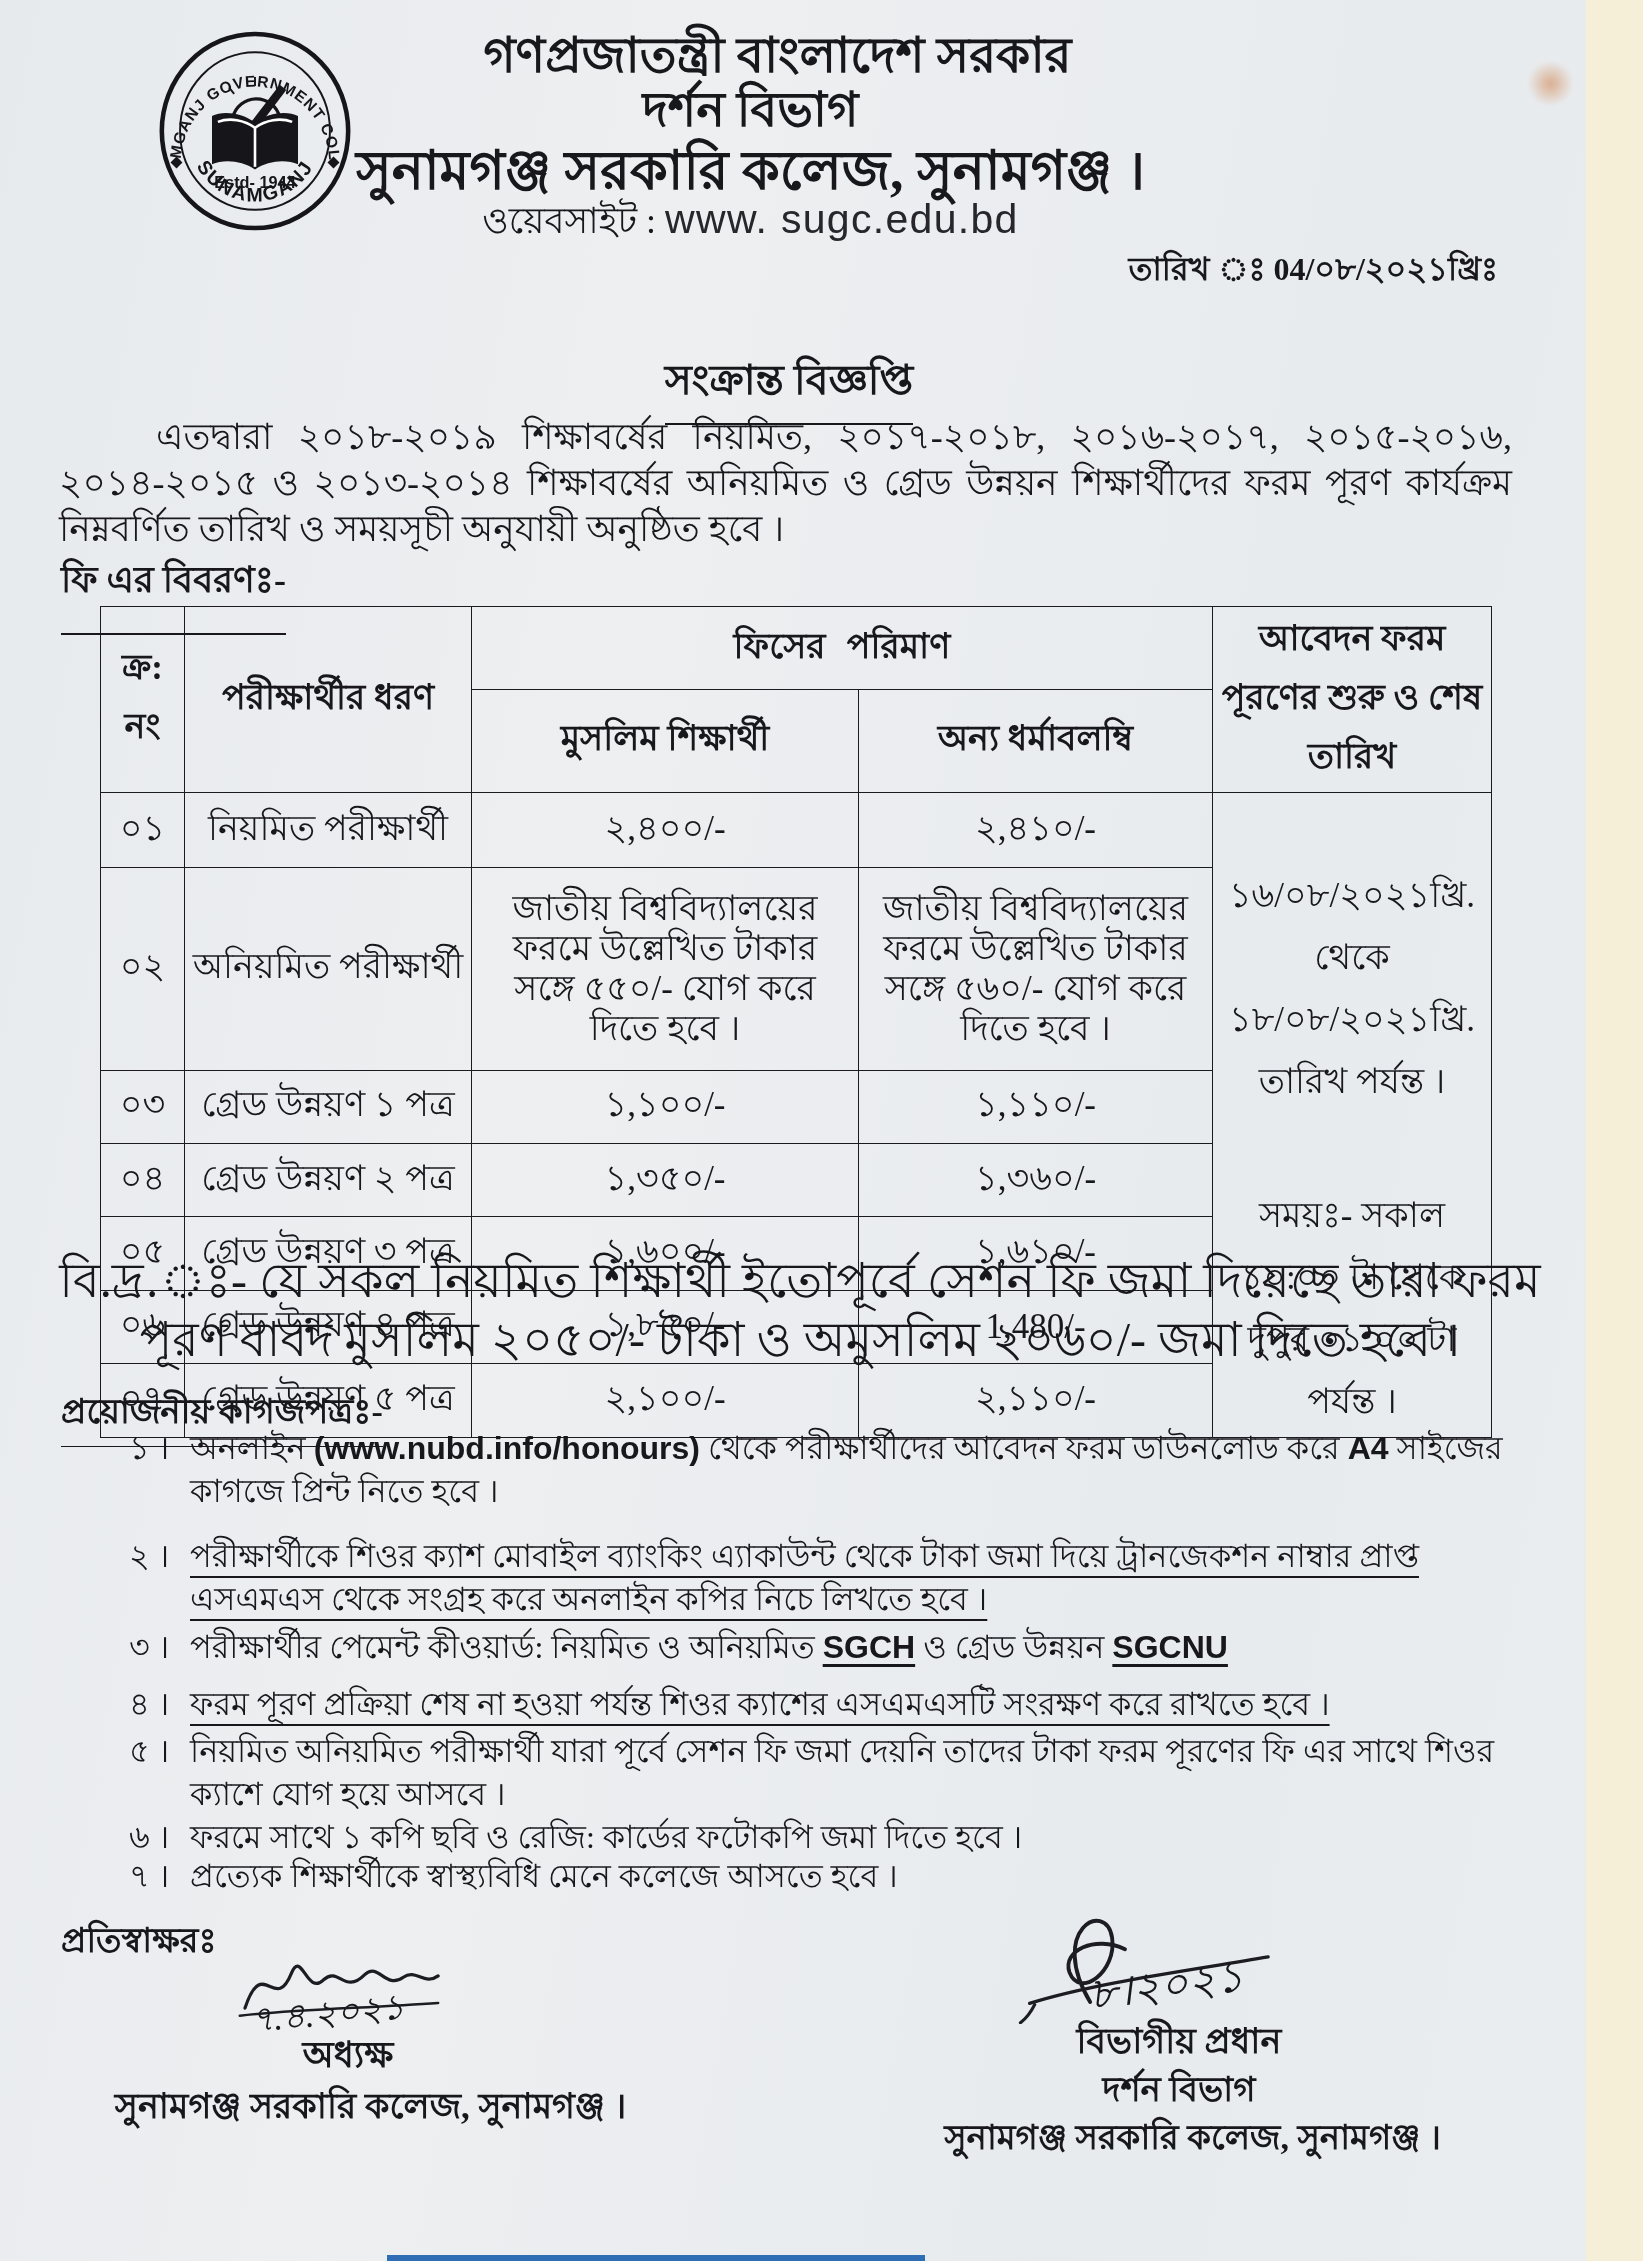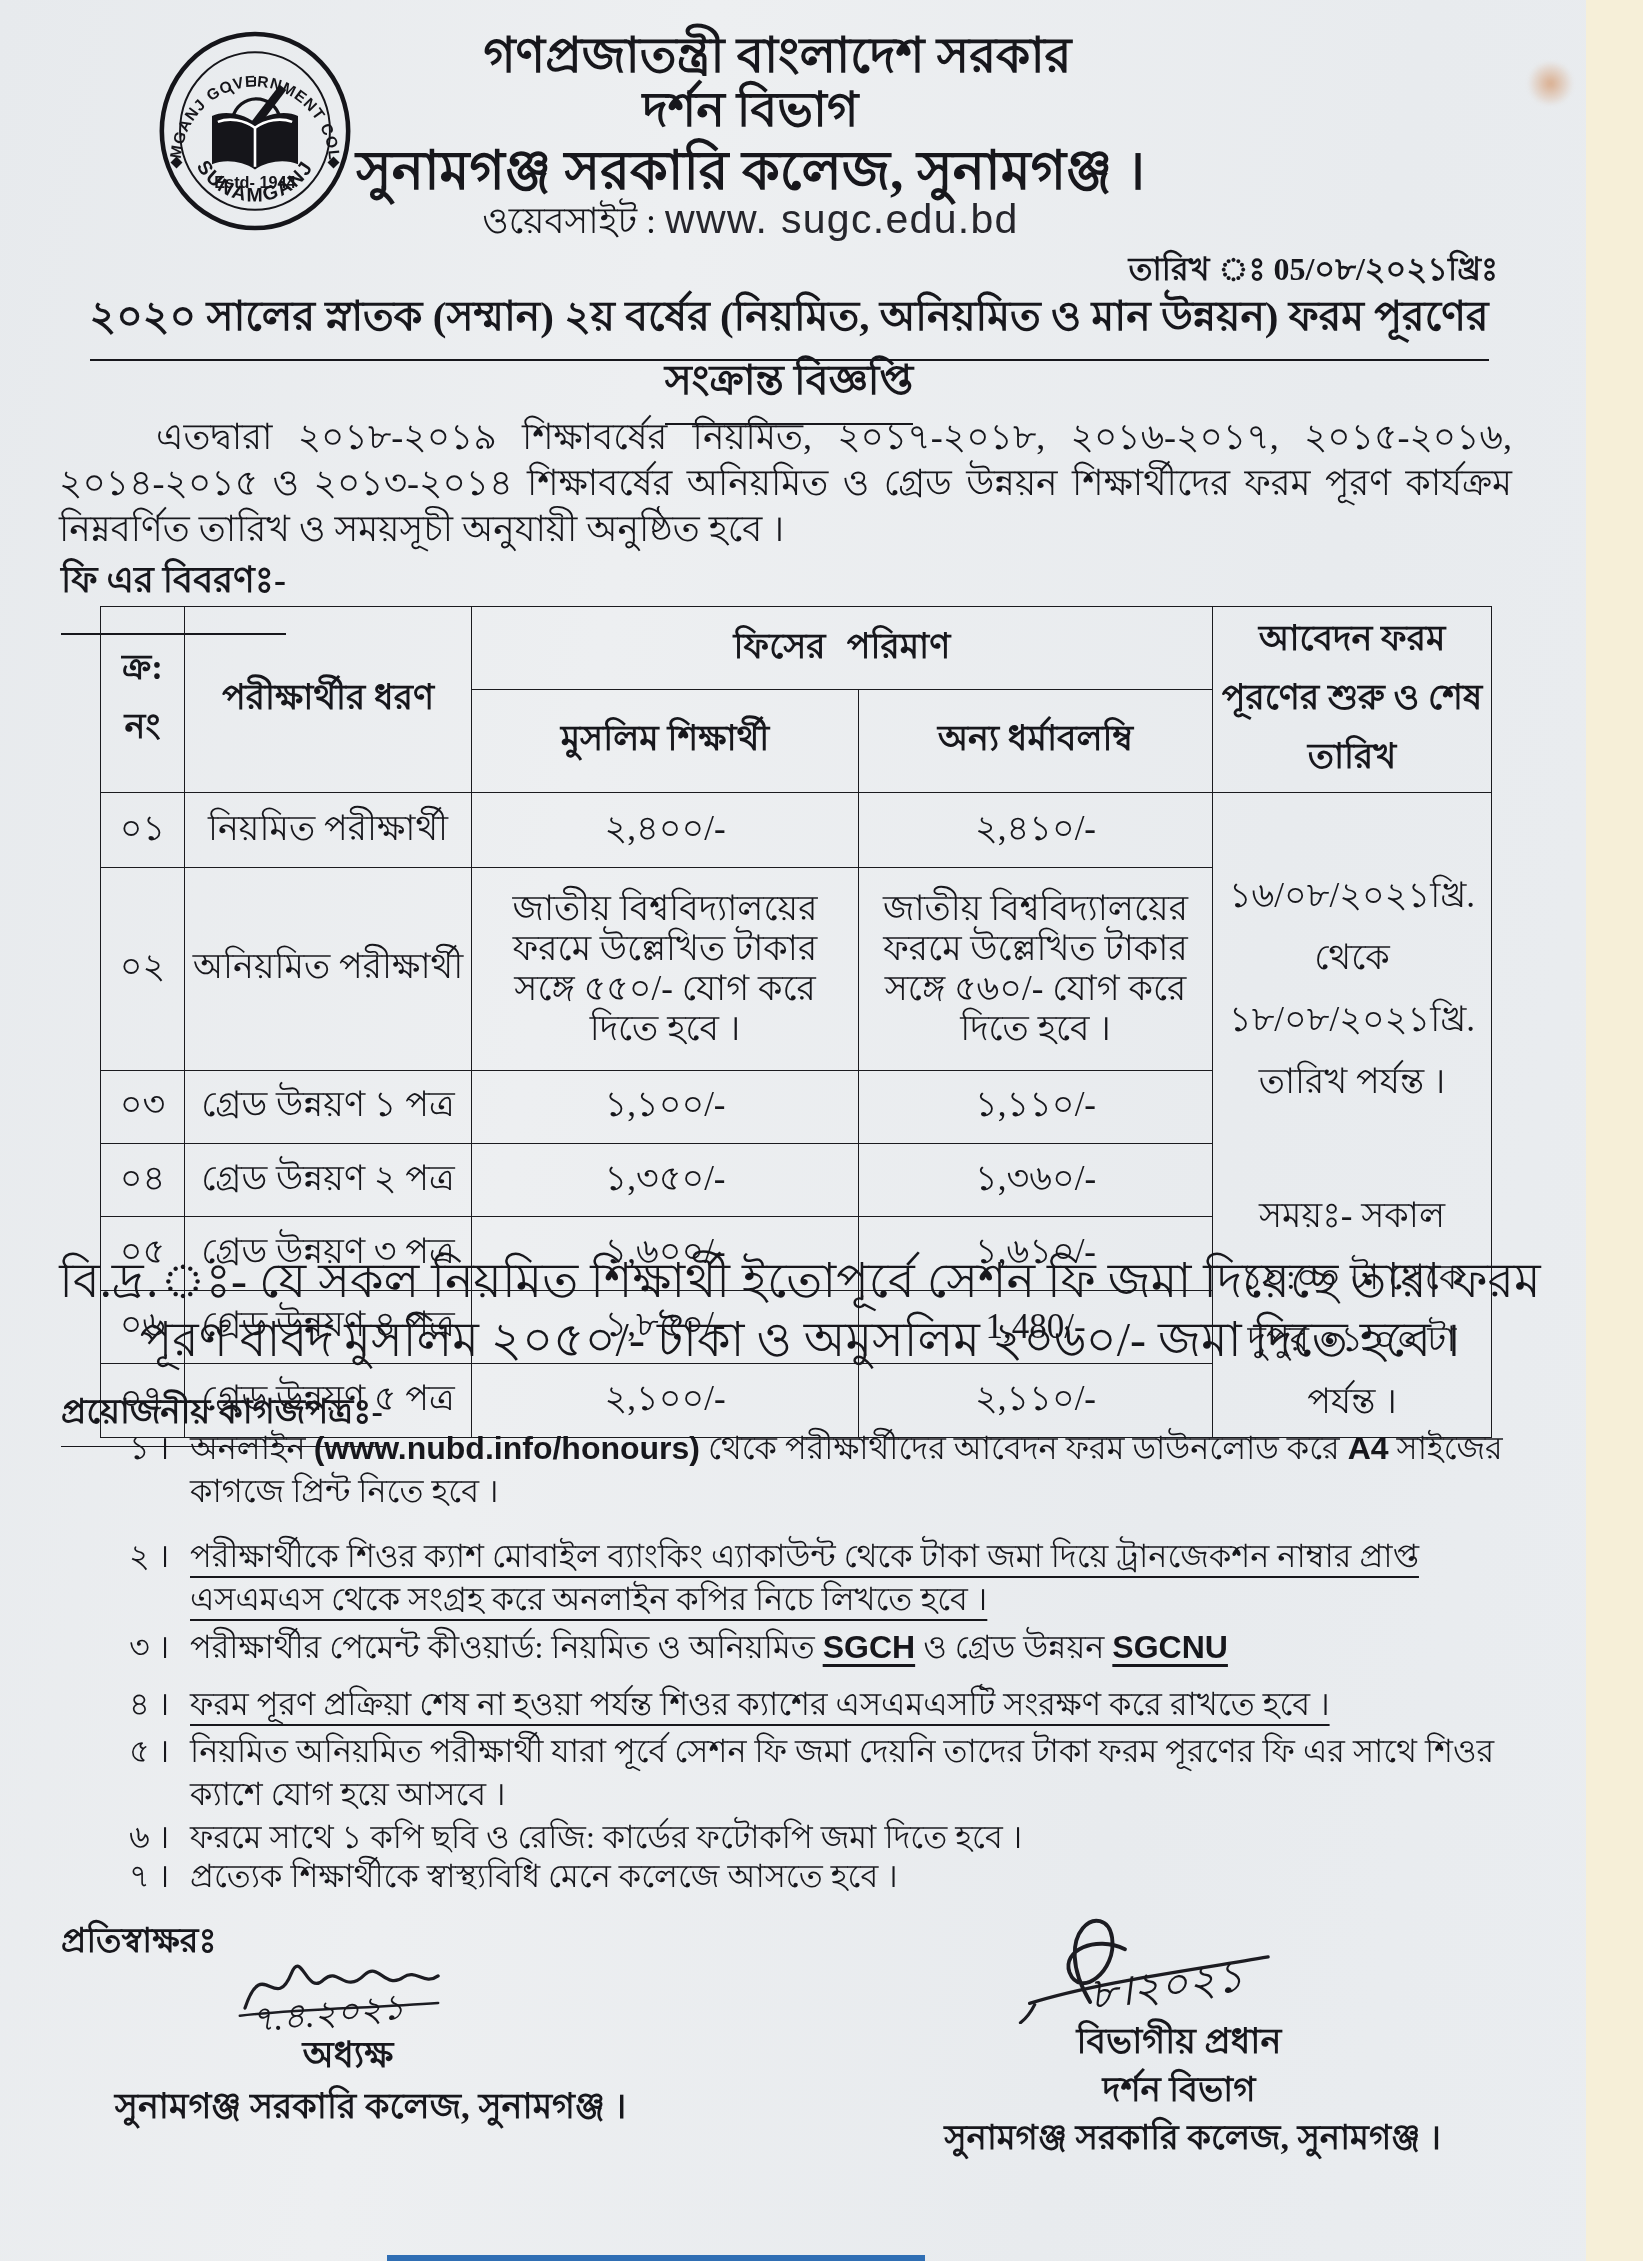--- a/index.html
+++ b/index.html
@@ -122,25 +122,22 @@
     <text x="150" y="243" text-anchor="middle" font-family="Liberation Sans, DejaVu Sans, sans-serif" font-size="25" font-weight="bold" fill="#15151a">Estd- 1944</text>
   </svg>
 
   <div class="abs ctr h-line1">গণপ্রজাতন্ত্রী বাংলাদেশ সরকার</div>
   <div class="abs ctr h-line2">দর্শন বিভাগ</div>
   <div class="abs ctr h-line3">সুনামগঞ্জ সরকারি কলেজ, সুনামগঞ্জ ।</div>
   <div class="abs ctr h-line4">
     <span>ওয়েবসাইট :</span>
     <span class="url">www. sugc.edu.bd</span>
   </div>
-  <div class="abs date-line">তারিখ ঃ 05/০৮/২০২১খ্রিঃ</div>
-
-  <div class="abs title-wrap">
-    <span class="title-line">২০২০ সালের স্নাতক (সম্মান) ২য় বর্ষের (নিয়মিত, অনিয়মিত ও মান উন্নয়ন) ফরম পূরণের</span>
-  </div>
+  <div class="abs date-line">তারিখ ঃ 04/০৮/২০২১খ্রিঃ</div>
+
   <div class="abs title-line2-wrap">
     <span class="title-line">সংক্রান্ত বিজ্ঞপ্তি</span>
   </div>
 
   <div class="abs intro">এতদ্বারা ২০১৮-২০১৯ শিক্ষাবর্ষের নিয়মিত, ২০১৭-২০১৮, ২০১৬-২০১৭, ২০১৫-২০১৬, ২০১৪-২০১৫ ও ২০১৩-২০১৪ শিক্ষাবর্ষের অনিয়মিত ও গ্রেড উন্নয়ন শিক্ষার্থীদের ফরম পূরণ কার্যক্রম নিম্নবর্ণিত তারিখ ও সময়সূচী অনুযায়ী অনুষ্ঠিত হবে ।</div>
 
   <div class="abs fees-heading">ফি এর বিবরণঃ-</div>
 
   <table class="fees">
     <colgroup>

